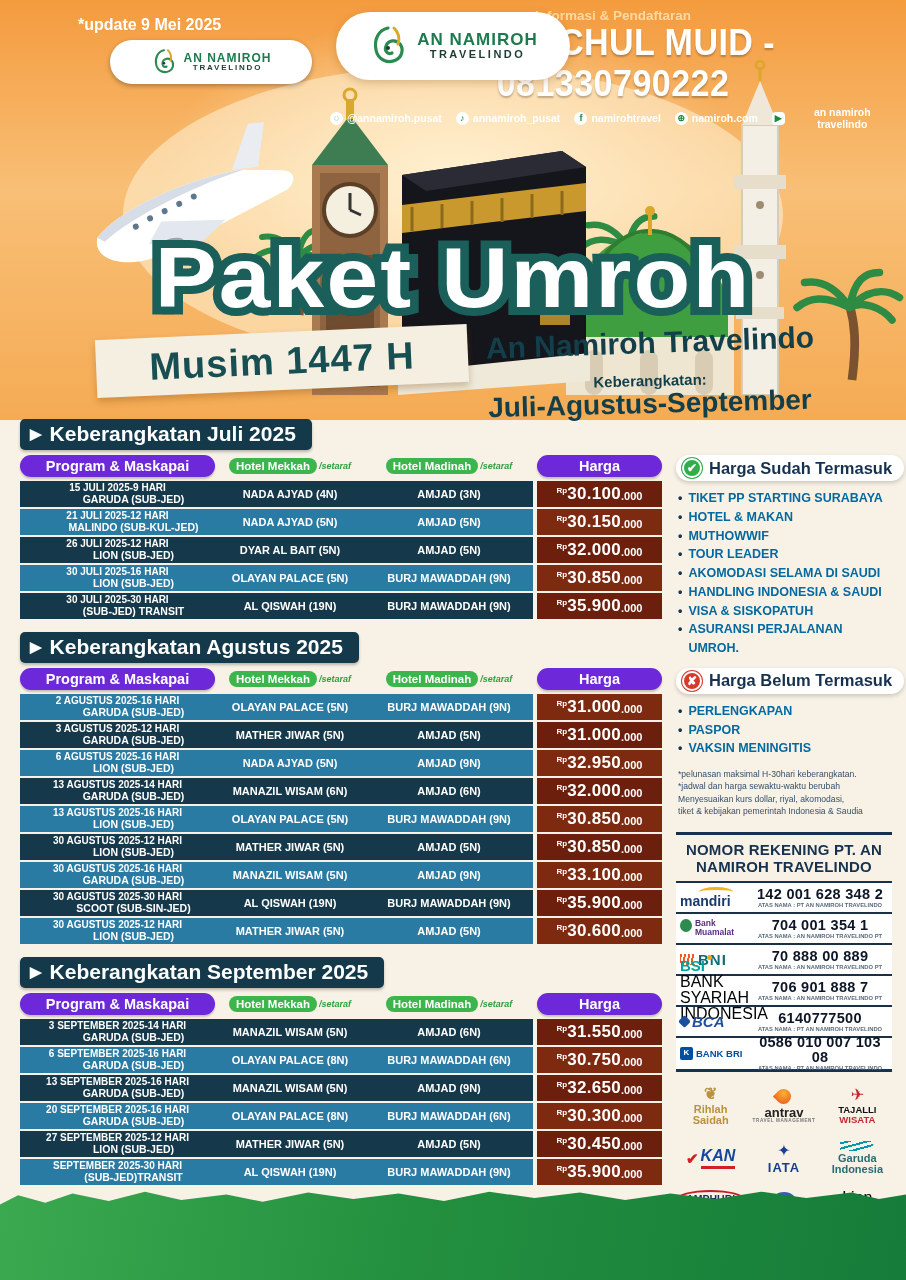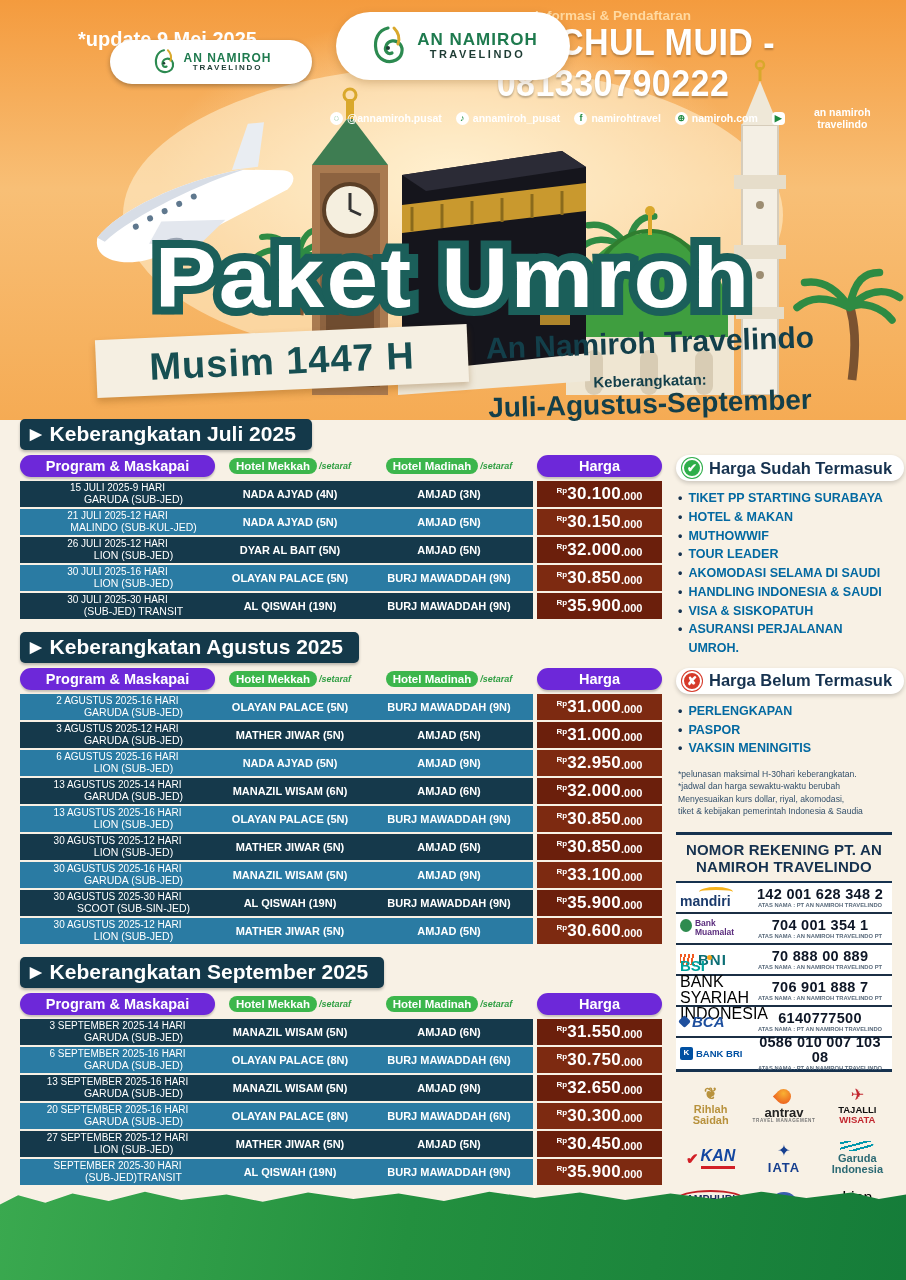--- a/index.html
+++ b/index.html
@@ -58,21 +58,21 @@
                border-radius:12px; padding:3px 6px; font-size:14.5px; box-shadow:0 2px 2px rgba(0,0,0,.2);}
   .hotel-pill-wrap { display:flex; align-items:center; justify-content:center; gap:2px; }
   .pill-green { background:#3cb64c; color:#fff; font-weight:bold; font-size:11.5px;
                 border-radius:9px; padding:2px 7px; white-space:nowrap; }
   .setaraf { color:#2f9e42; font-style:italic; font-size:9px; font-weight:bold; }
   .t-row { display:flex; margin-bottom:2px; height:26px; }
   .row-main { display:flex; width:513px; }
   .shade-dark  { background:#15394b; }
   .shade-light { background:#2a7ba3; }
   .c-prog { width:195px; display:flex; flex-direction:column; justify-content:center;
-            text-align:center; color:#fff; font-weight:normal; line-height:1.05; }
+            text-align:center; color:#fff; font-weight:bold; line-height:1.05; }
   .c-prog .l1 { font-size:10px; } .c-prog .l2 { font-size:10.5px;padding-left:32px; }
   .c-mek { width:150px; } .c-mad { width:168px; }
   .c-hotel { display:flex; align-items:center; justify-content:center; color:#fff;
              font-weight:bold; font-size:11px; text-align:center; }
   .c-price { width:125px; margin-left:4px; display:flex; align-items:center; justify-content:center;
              color:#fff; }
   .price-dark { background:#6b1f0c; } .price-light { background:#7d2a11; }
   .c-price .rp { font-size:8px; font-weight:bold; align-self:flex-start; margin-top:5px; }
   .c-price .main { font-size:17px; font-weight:bold; letter-spacing:.3px; }
   .c-price .tail { font-size:11px; font-weight:bold; margin-top:4px; }
@@ -156,21 +156,21 @@
   .p-emblem { width:30px; height:30px; border-radius:50%; background:#1b3f8f;
       border:2px solid #3a5fb0; color:#fff; font-size:13px;
       display:flex; align-items:center; justify-content:center; }
 
   
   #footer { position:absolute; left:0; bottom:0; width:906px; height:92px;
             background:linear-gradient(100deg,#3aa94f 0%, #23903f 45%, #157c39 100%);
             clip-path:polygon(0 18%,2% 8%,5% 16%,8% 6%,12% 14%,16% 4%,20% 13%,25% 7%,29% 15%,34% 5%,
               39% 12%,44% 6%,49% 14%,54% 4%,59% 11%,64% 5%,69% 13%,74% 6%,79% 12%,84% 4%,
               89% 11%,94% 5%,97% 12%,100% 7%,100% 100%,0 100%); }
-  #update-note { position:absolute; left:78px; top:28px; color:#fff; font-weight:bold; font-size:20px; }
+  #update-note { position:absolute; left:78px; top:16px; color:#fff; font-weight:bold; font-size:16px; }
   #footer-pill { position:absolute; left:110px; top:40px; width:202px; height:44px; background:#fff;
                  border-radius:24px; display:flex; align-items:center; justify-content:center; gap:7px;
                  box-shadow:0 2px 5px rgba(0,0,0,.3); }
   #footer-pill .brand-mark { width:26px; height:30px; }
   #footer-pill .brand-l1 { font-size:12px; } #footer-pill .brand-l2 { font-size:8px; letter-spacing:1.8px; }
   #contact-block { position:absolute; left:330px; top:8px; width:566px; text-align:center; }
   #info-label { color:#ffd9a0; font-weight:bold; font-size:13.5px; }
   #contact-name { color:#fff; font-weight:bold; font-size:37px; letter-spacing:.5px;
                   transform:scaleX(.92); transform-origin:center; line-height:1.1;
                   text-shadow:0 2px 2px rgba(0,0,0,.25); }

